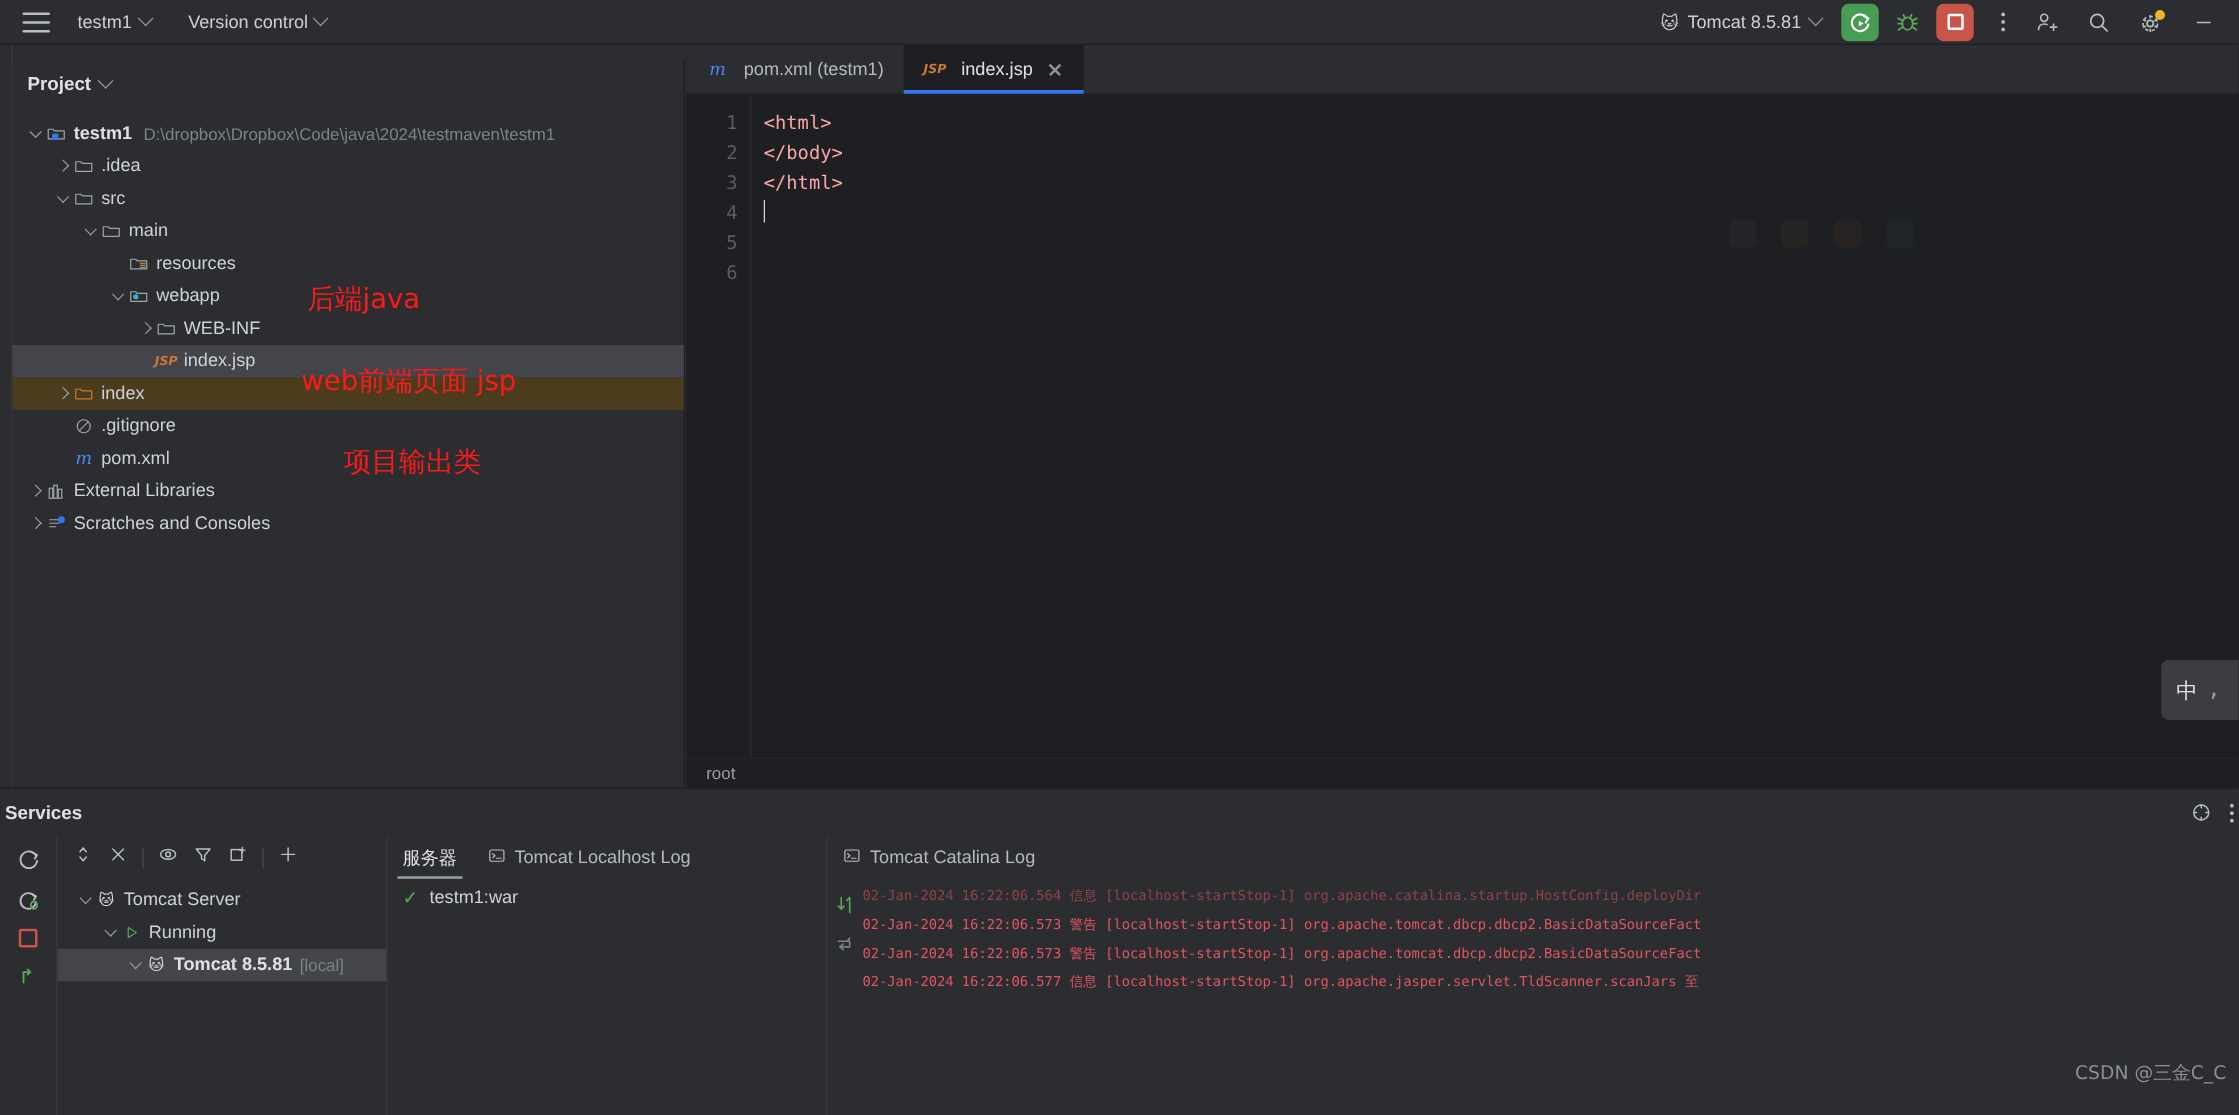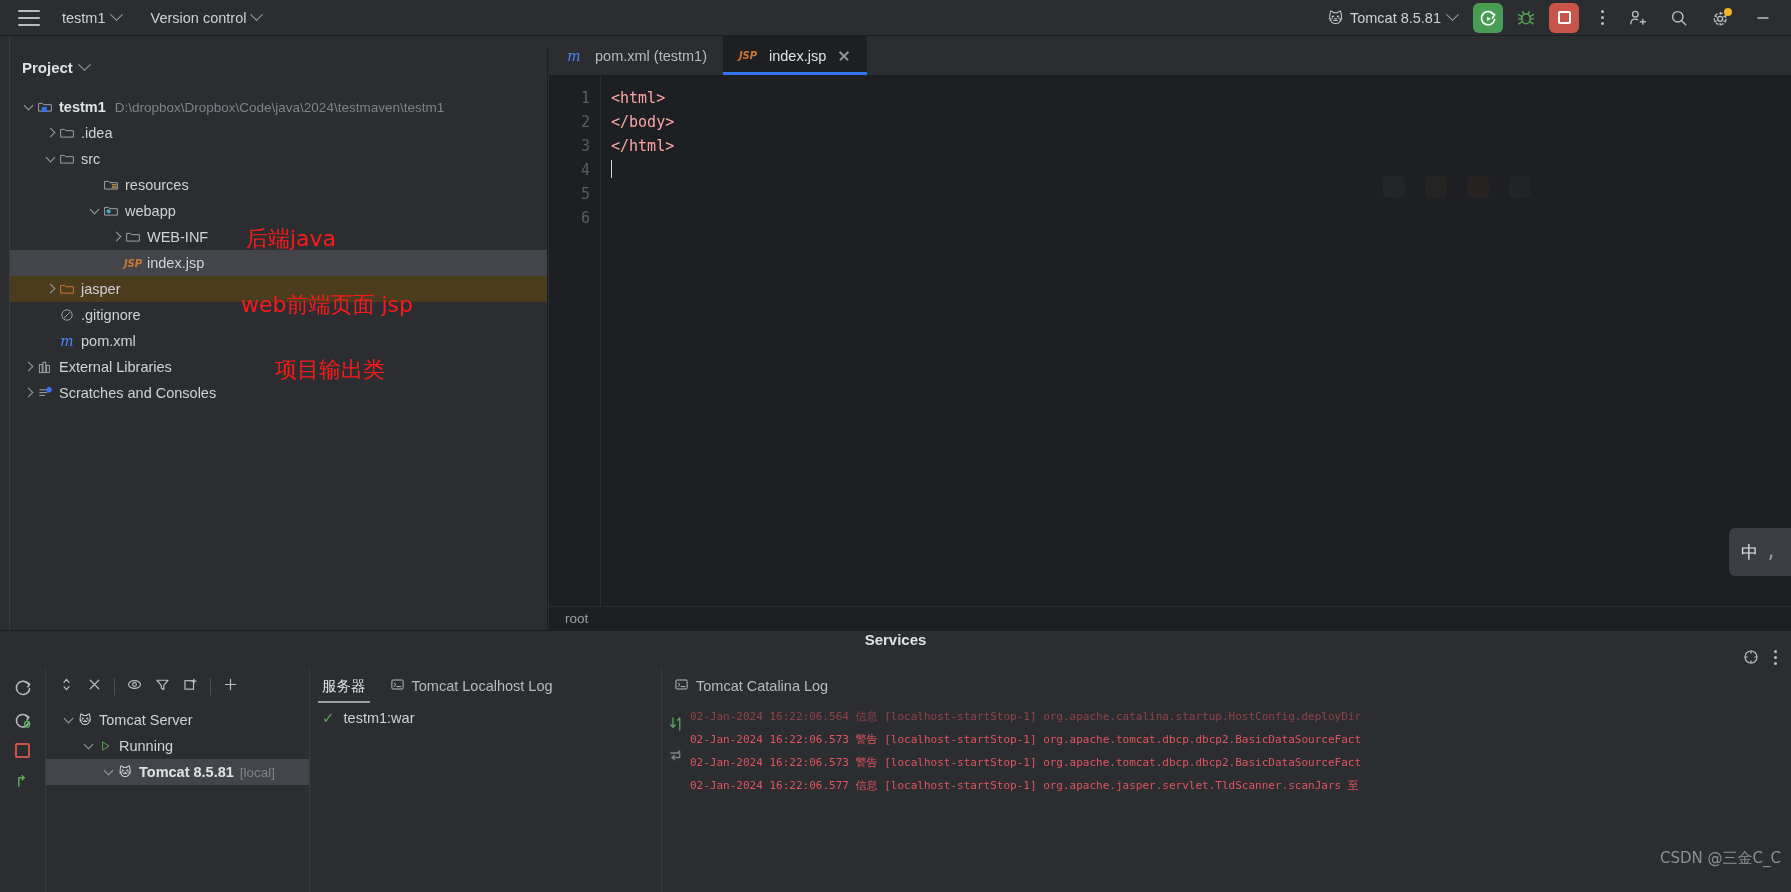--- a/index.html
+++ b/index.html
@@ -113,21 +113,21 @@
   .ghost-icons { position: absolute; right: 260px; top: 100px; display: flex; gap: 20px;
     opacity: .10; pointer-events: none; }
   .ghost-icons span { width: 22px; height: 22px; border-radius: 5px; display: block; }
   .ime-pill { position: absolute; right: 0; top: 452px; width: 62px; height: 48px;
     background: #3b3d42; border-radius: 6px 0 0 6px; display: flex; align-items: center;
     gap: 8px; padding-left: 12px; font-size: 17px; color: #dfe1e5; }
 
   
   .services { position: absolute; left: 0; top: 630px; width: 1791px; height: 262px;
     background: #2b2d30; border-top: 1px solid #1e1f22; }
-  .svc-head { height: 38px; display: flex; align-items: center; padding: 0 14px; flex-direction: column; }
+  .svc-head { height: 38px; display: flex; align-items: center; padding: 0 4px; }
   .svc-title { font-size: 15px; font-weight: bold; color: #dfe1e5; }
   .svc-head-right { margin-left: auto; display: flex; align-items: center; gap: 14px; }
   .svc-body { position: absolute; left: 0; top: 38px; right: 0; bottom: 0; display: flex; }
   .svc-rail { width: 46px; flex: 0 0 46px; border-right: 1px solid #393b40;
     display: flex; flex-direction: column; align-items: center; padding-top: 8px; gap: 13px; }
   .svc-tree-col { width: 264px; flex: 0 0 264px; border-right: 1px solid #393b40; }
   .svc-tools { height: 34px; display: flex; align-items: center; gap: 11px; padding-left: 12px; }
   .vsep { width: 1px; height: 17px; background: #4a4d52; }
   .svc-tree { padding-top: 4px; font-size: 14.5px; }
   .svc-row { height: 26px; display: flex; align-items: center; white-space: nowrap;
@@ -275,20 +275,30 @@
           <span style="width: 34px; flex: 0 0 34px;"></span>
           <span class="arrow down"></span>
           <span class="tnode-icon">
             <svg width="16" height="16" viewBox="0 0 20 20" fill="none" stroke="#a2a5ab" stroke-width="1.2">
               <path d="M2 5.5 h5 l1.4 1.6 H18 v8 H2 z" stroke-linejoin="round"></path>
             </svg>
           </span>
           <span class="lbl">src</span>
         </div>
         <div class="row">
+          <span style="width: 56px; flex: 0 0 56px;"></span>
+          <span class="arrow down"></span>
+          <span class="tnode-icon">
+            <svg width="16" height="16" viewBox="0 0 20 20" fill="none" stroke="#a2a5ab" stroke-width="1.2">
+              <path d="M2 5.5 h5 l1.4 1.6 H18 v8 H2 z" stroke-linejoin="round"></path>
+            </svg>
+          </span>
+          <span class="lbl">main</span>
+        </div>
+        <div class="row">
           <span style="width: 78px; flex: 0 0 78px;"></span>
           <span class="arrow "></span>
           <span class="tnode-icon">
             <svg width="16" height="16" viewBox="0 0 20 20" fill="none" stroke="#a2a5ab" stroke-width="1.2">
               <path d="M2 5.5 h5 l1.4 1.6 H18 v8 H2 z" stroke-linejoin="round"></path>
               <path d="M11 9.5h6 M11 11.5h6 M11 13.5h6" stroke="#d4a14a"></path>
             </svg>
           </span>
           <span class="lbl">resources</span>
         </div>
@@ -322,21 +332,21 @@
           <span class="lbl">index.jsp</span>
         </div>
         <div class="row target-row">
           <span style="width: 34px; flex: 0 0 34px;"></span>
           <span class="arrow right"></span>
           <span class="tnode-icon">
             <svg width="16" height="16" viewBox="0 0 20 20" fill="none" stroke="#cc7832" stroke-width="1.2">
               <path d="M2 5.5 h5 l1.4 1.6 H18 v8 H2 z" stroke-linejoin="round"></path>
             </svg>
           </span>
-          <span class="lbl">jasper</span>
+          <span class="lbl">index</span>
         </div>
         <div class="row">
           <span style="width: 34px; flex: 0 0 34px;"></span>
           <span class="arrow "></span>
           <span class="tnode-icon">
             <svg width="16" height="16" viewBox="0 0 20 20" fill="none" stroke="#a2a5ab" stroke-width="1.2">
               <circle cx="10" cy="10" r="6.5"></circle>
               <path d="M5.6 14.4 L14.4 5.6"></path>
             </svg>
           </span>

